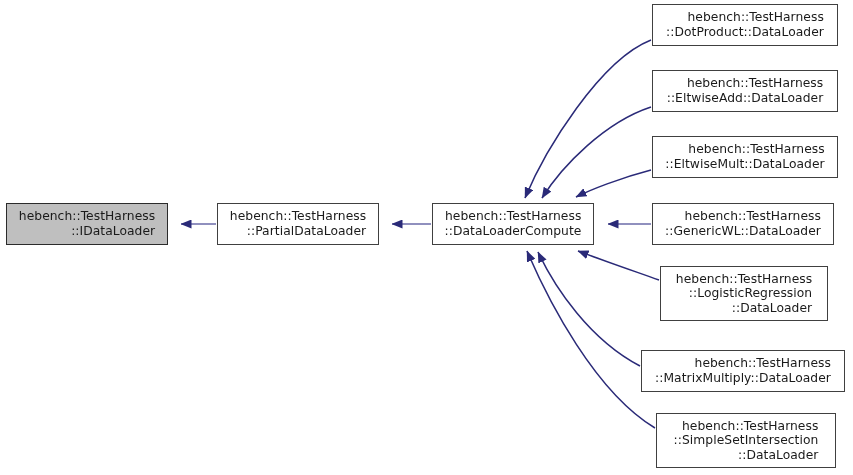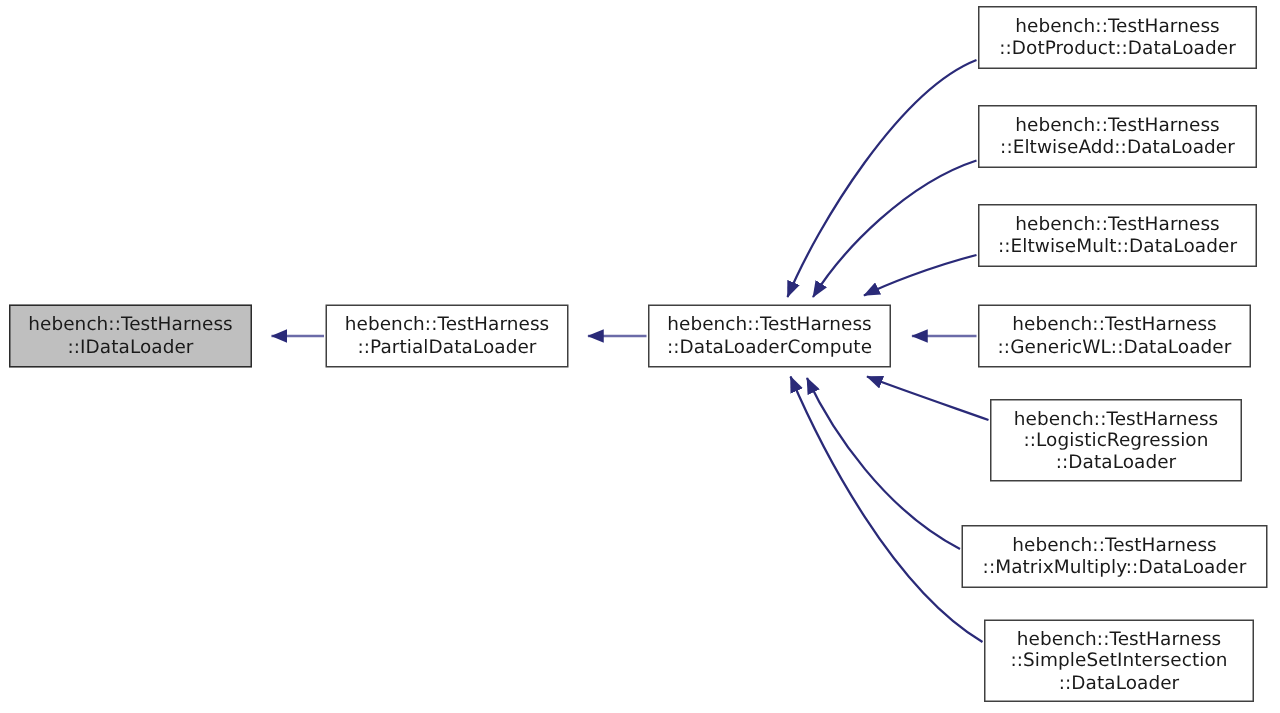--- a/index.html
+++ b/index.html
@@ -26,21 +26,21 @@
     pointer-events: none;
   }
   .node {
     position: absolute;
     box-sizing: border-box;
     border: 1px solid #404040;
     background: #ffffff;
     display: flex;
     align-items: center;
     justify-content: center;
-    text-align: center;
+    text-align: right;
     font-size: 12.3px;
     line-height: 14.6px;
     color: #1a1a1a;
     letter-spacing: 0.05px;
     white-space: pre-line;
     z-index: 2;
   }
   .node.current {
     background: #bfbfbf;
     border-color: #2b2b2b;

